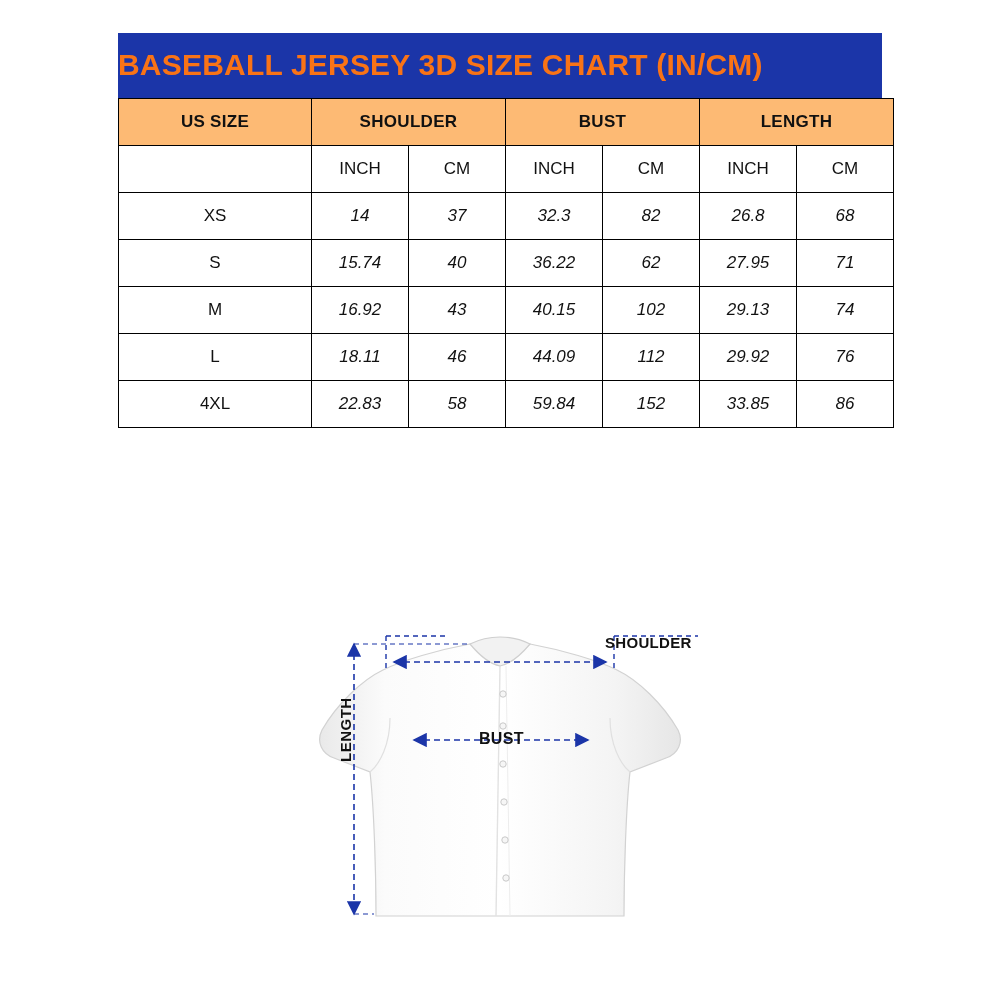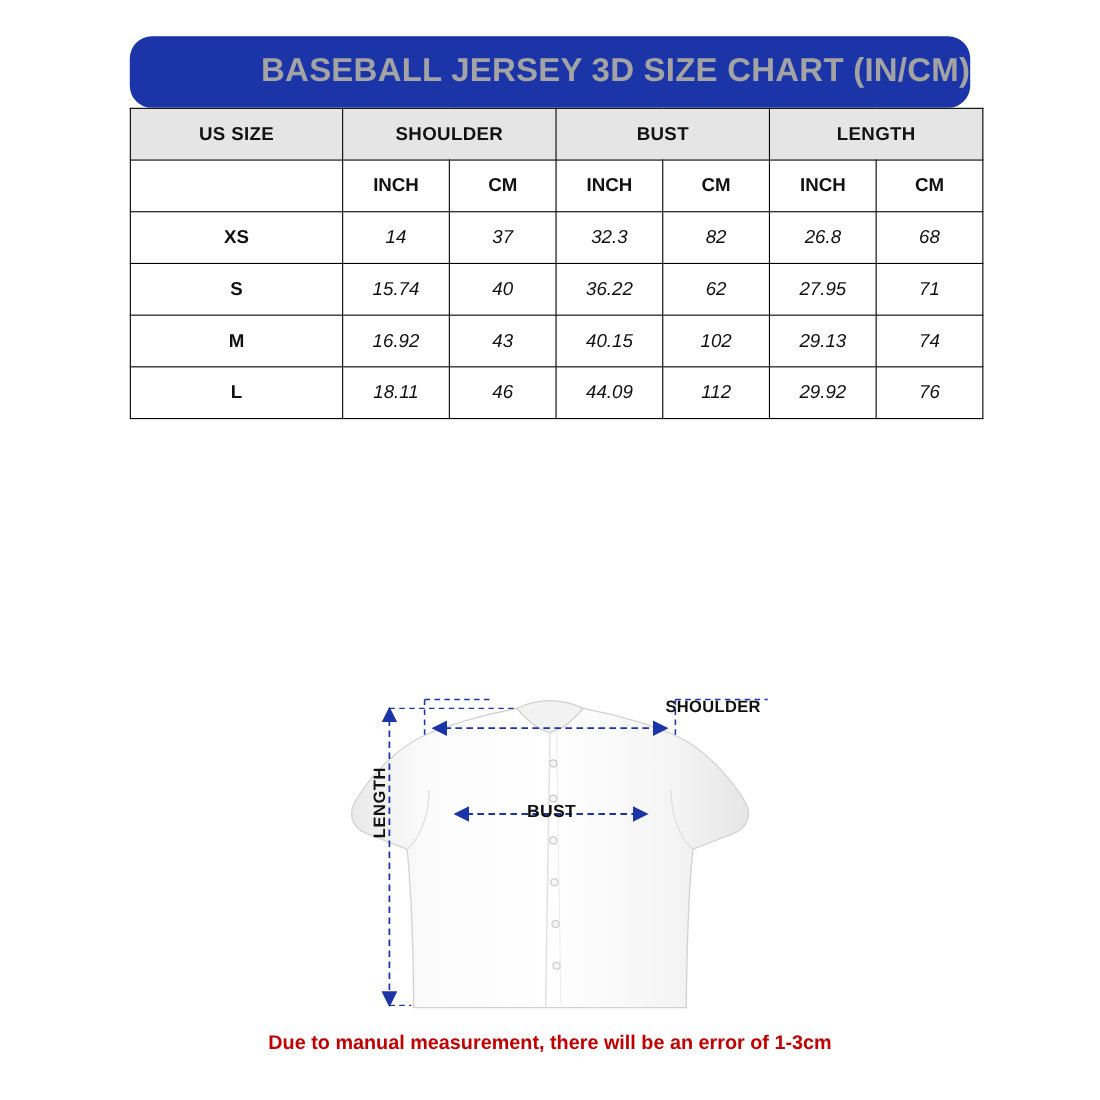--- a/index.html
+++ b/index.html
@@ -22,63 +22,62 @@
 
   
   .chart-wrap {
     position: absolute;
     left: 118px;
     top: 33px;
     width: 764px;
   }
   .title-bar {
     background: #1b35a8;
-    color: #a3a3a3;
-    text-align: right;
+    color: #f97316;
+    text-align: left;
     font-size: 30px;
     font-weight: bold;
     letter-spacing: 0.2px;
     padding: 16px 0 17px 0;
     line-height: 1.05;
-    border-radius: 20px;
   }
 
   
   table.size-table {
     border-collapse: collapse;
     width: 764px;
     table-layout: fixed;
   }
   table.size-table td,
   table.size-table th {
     border: 1px solid #000000;
     text-align: center;
     vertical-align: middle;
     font-size: 17px;
     color: #111111;
     padding: 0;
     height: 46px;
   }
   .grp-head td {
-    background: #e5e5e5;
+    background: #fdba74;
     font-weight: bold;
     font-size: 19px;
     height: 62px;
     letter-spacing: 0.3px;
   }
   .unit-head td {
-    font-weight: bold;
+    font-weight: normal;
     font-size: 17px;
     height: 44px;
   }
   .unit-head td.blank {
     background: #ffffff;
   }
   td.size-cell {
-    font-weight: bold;
+    font-weight: normal;
     font-size: 19px;
   }
   td.val-cell {
     font-size: 17px;
     font-style: italic;
   }
 
   
   col.c-size { width: 193px; }
   col.c-in   { width: 97px; }
@@ -204,20 +203,29 @@
         </tr>
         <tr>
           <td class="size-cell">L</td>
           <td class="val-cell">18.11</td>
           <td class="val-cell">46</td>
           <td class="val-cell">44.09</td>
           <td class="val-cell">112</td>
           <td class="val-cell">29.92</td>
           <td class="val-cell">76</td>
         </tr>
+        <tr>
+          <td class="size-cell">4XL</td>
+          <td class="val-cell">22.83</td>
+          <td class="val-cell">58</td>
+          <td class="val-cell">59.84</td>
+          <td class="val-cell">152</td>
+          <td class="val-cell">33.85</td>
+          <td class="val-cell">86</td>
+        </tr>
       </tbody>
     </table>
   </div>
 
   <div class="diagram">
 
     <svg class="jersey-svg" width="764" height="310" viewBox="0 0 764 310">
       <defs>
         <marker id="arrH" markerWidth="9" markerHeight="9" refX="8" refY="4.5" orient="auto">
           <path d="M0,0 L9,4.5 L0,9 z" fill="#1b35a8"></path>
@@ -281,14 +289,13 @@
         <path d="M236,22 L352,22" stroke-dasharray="5,4" stroke-width="1.2"></path>
         <path d="M236,292 L256,292" stroke-dasharray="5,4" stroke-width="1.2"></path>
       </g>
     </svg>
 
     <div class="label-shoulder">SHOULDER</div>
     <div class="label-bust">BUST</div>
     <div class="label-length">LENGTH</div>
   </div>
 
-  <div class="note">Due to manual measurement, there will be an error of 1-3cm</div>
 </div>
 
 </body></html>

